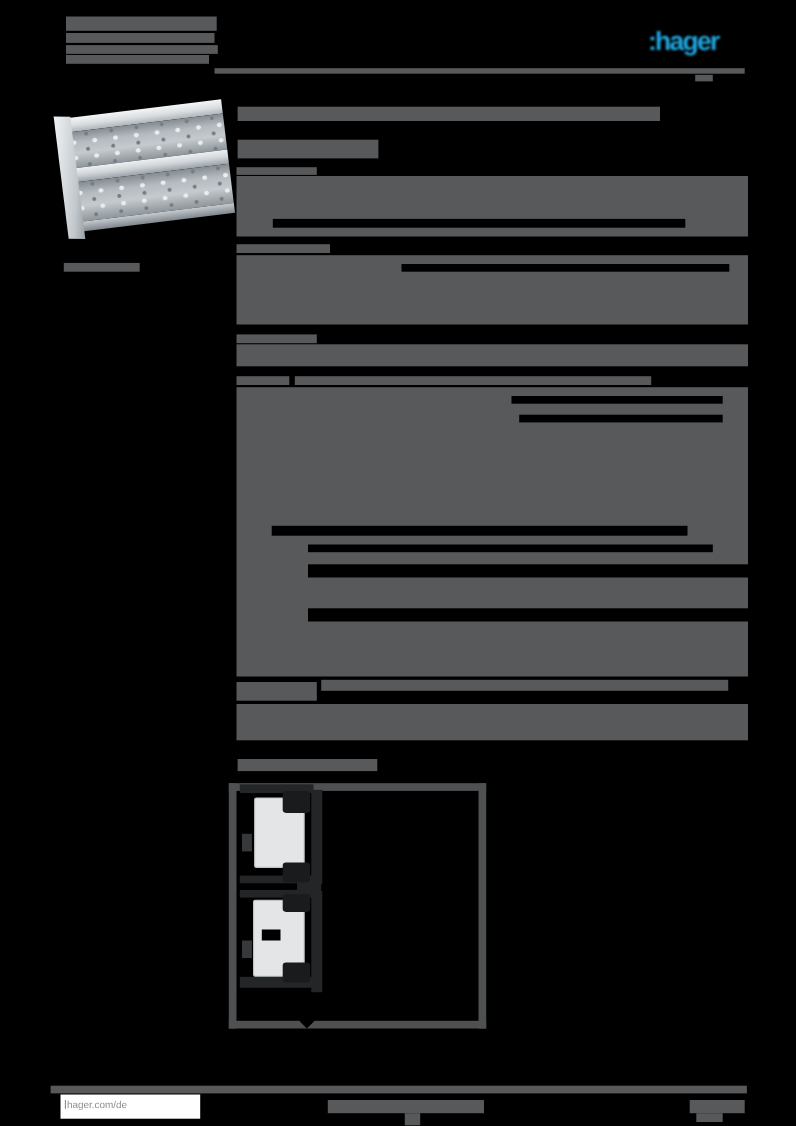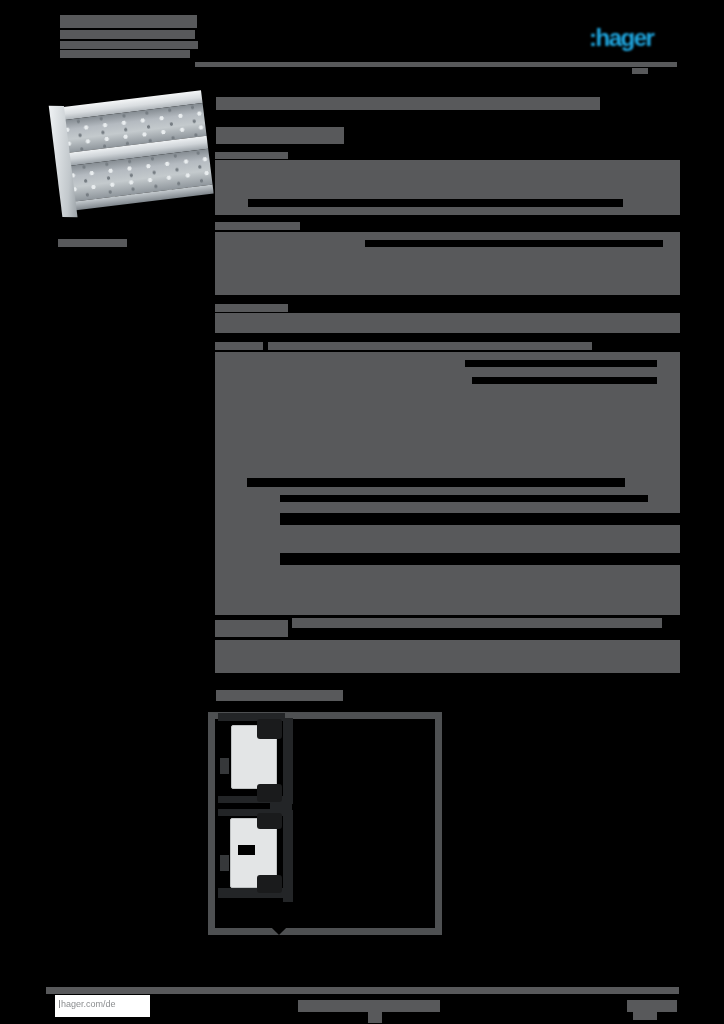--- a/index.html
+++ b/index.html
@@ -41,21 +41,21 @@
   
   #drawing{position:absolute;left:208px;top:712px;width:234px;height:223px;z-index:2;}
   .dw{position:absolute;}
   .frame{background:#4e5052;}
   .rail{background:#232527;}
   .plate{background:#e3e5e6;border:1px solid #bfc2c3;box-sizing:border-box;border-radius:2px;}
   .hook{background:#1a1b1c;border-radius:3px;}
   .tab{background:#36383a;}
   
   #footer-url{
-    position:absolute;left:55px;top:995px;width:95px;height:22px;z-index:4;
+    position:absolute;left:55px;top:995px;width:127px;height:22px;z-index:4;
     background:#ffffff;color:#8b8d8f;font-size:9px;line-height:13px;
     padding:3px 0 0 4px;box-sizing:border-box;filter:blur(0.3px);
   }
   #footer-url .mark{display:inline-block;width:1px;height:8px;background:#8b8d8f;
     margin-right:1px;vertical-align:-1px;}
 </style>
 </head>
 <body>
 
 <div id="page">

